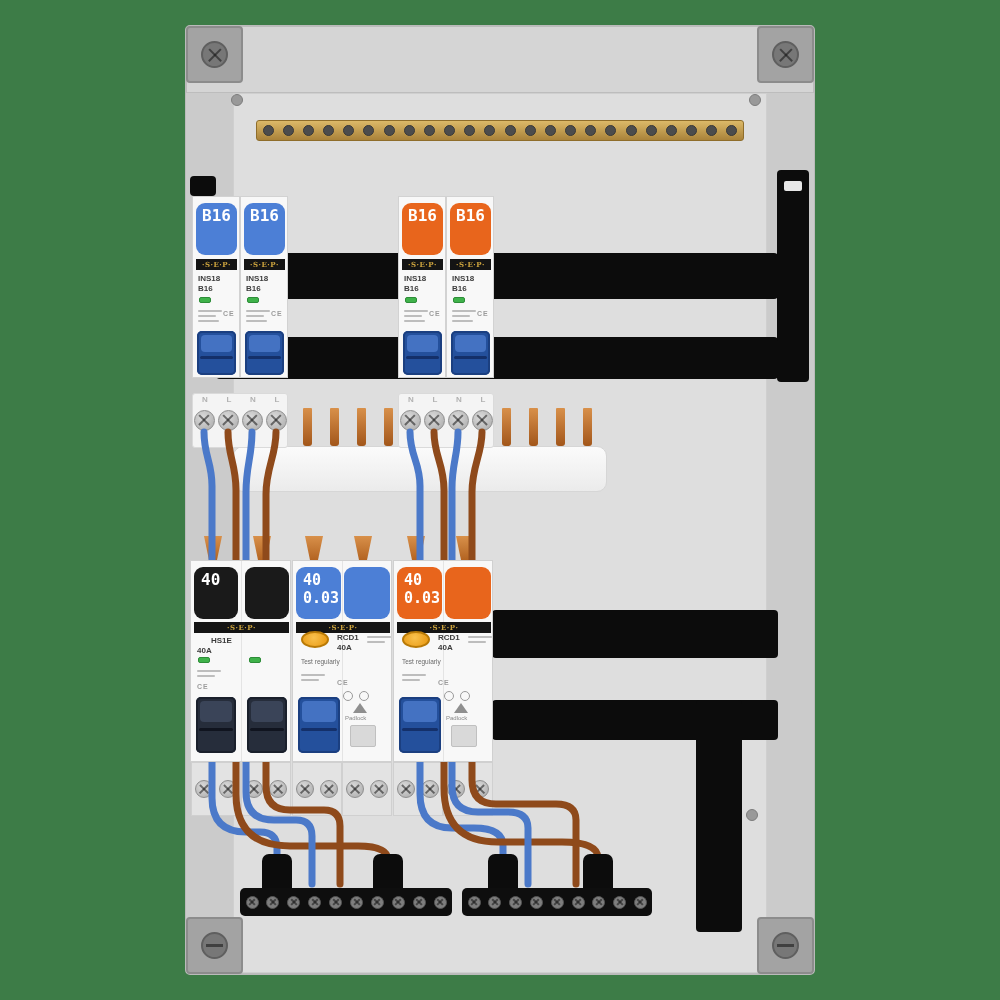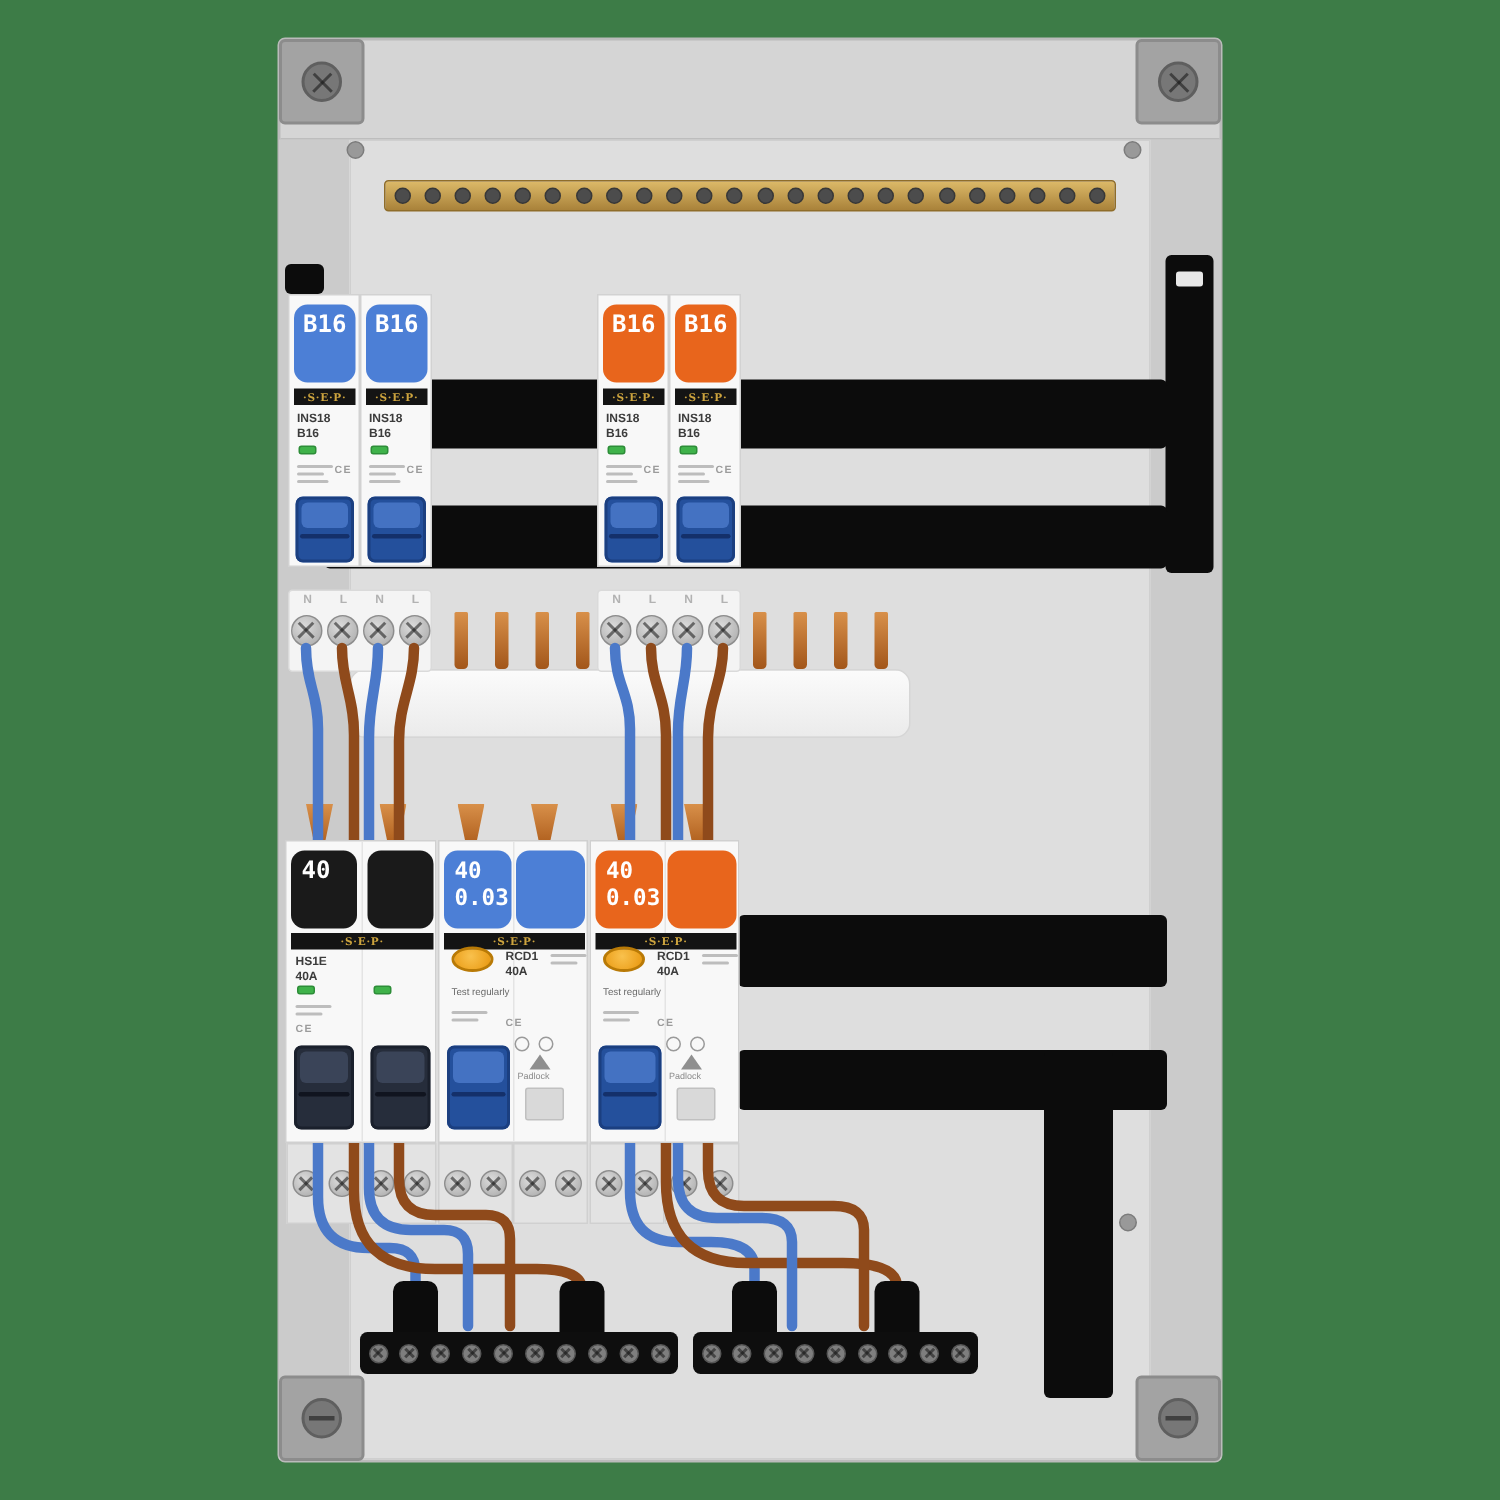--- a/index.html
+++ b/index.html
@@ -296,21 +296,21 @@
       </div>
     <div class="a cemark">CE</div>
     <div class="a toggle"></div>
   </div>
 
   <div class="a dev" style="left:190px;width:101px">
     <div class="a seam" style="left:50px"></div>
     <div class="a dlabel c-black" style="left:3px;width:44px">40</div>
     <div class="a dlabel c-black" style="left:54px;width:44px"></div>
     <div class="a sepband2" style="left:3px;width:95px">·S·E·P·</div>
-    <div class="a dseries" style="left:6px;top:75px">HS1E</div>
+    <div class="a dseries" style="left:20px;top:75px">HS1E</div>
     <div class="a drating" style="left:6px;top:85px">40A</div>
     <div class="a led" style="left:7px;top:96px"></div>
     <div class="a led" style="left:58px;top:96px"></div>
     <div class="a spec" style="left:6px;top:106px">
         <i></i>
         <i></i>
       </div>
     <div class="a cemark" style="left:6px;top:122px">CE</div>
     <div class="a toggle dark" style="left:5px;top:136px"></div>
     <div class="a toggle dark" style="left:56px;top:136px"></div>

